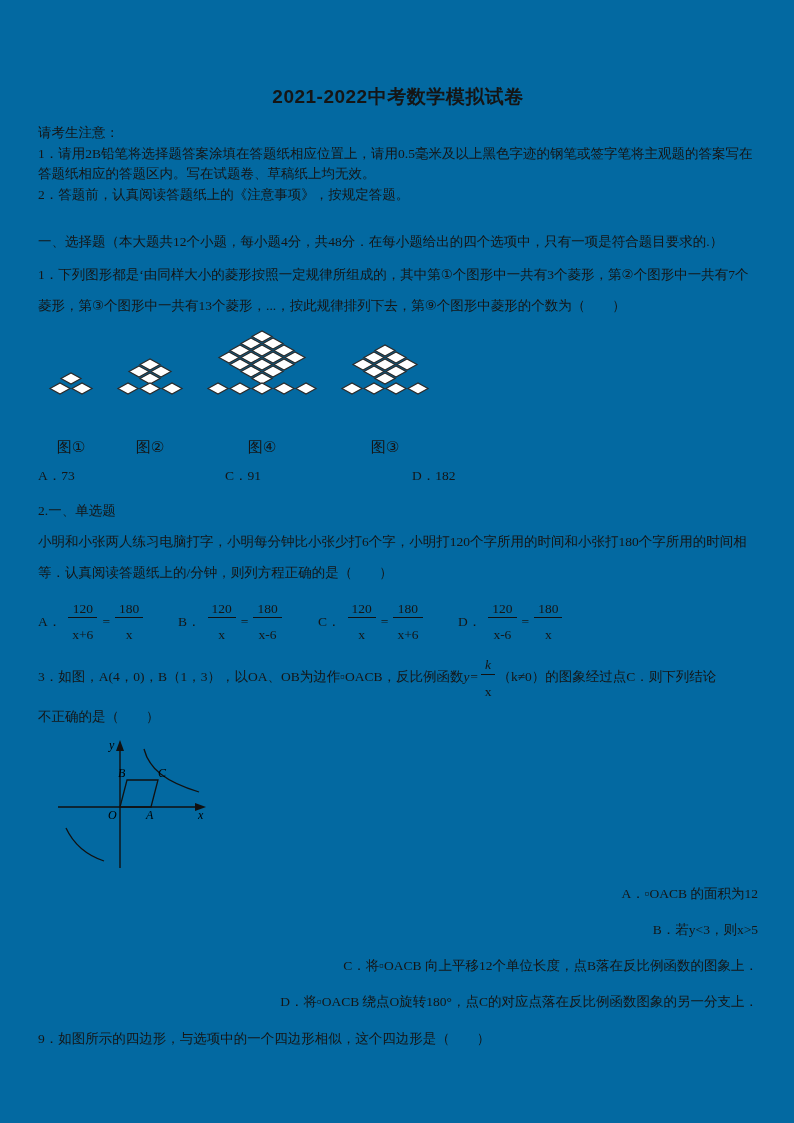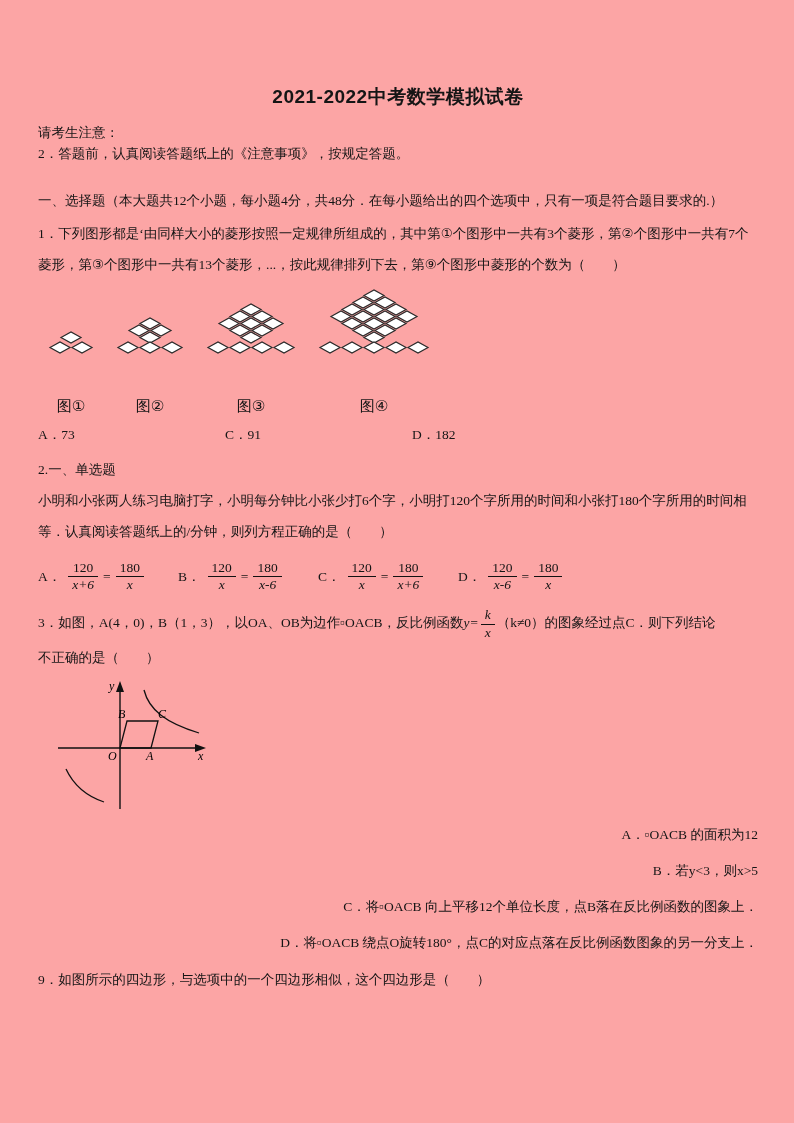--- a/index.html
+++ b/index.html
@@ -1,18 +1,18 @@
 <!DOCTYPE html>
 <html><head>
 <meta charset="utf-8">
 <style>
   html,body{margin:0;padding:0;background:#e8e8e8;}
   .page{
     width:794px;height:1123px;box-sizing:border-box;
-    margin:0 auto;background:#fca5a5;color:#151515;
+    margin:0 auto;background:#0369a1;color:#151515;
     padding:84px 36px 0 38px;overflow:hidden;position:relative;
     font-family:"Liberation Serif","DejaVu Serif","DejaVu Sans",serif;
     font-size:13.5px;
   }
   .title{
     text-align:center;font-weight:bold;font-size:19px;margin:0 0 13px 0;
     font-family:"Liberation Sans","DejaVu Sans",sans-serif;letter-spacing:.5px;
   }
   .notice p{margin:0;line-height:20.5px;}
   .sec-heading{margin:24px 0 0 0;line-height:26px;}
@@ -22,41 +22,42 @@
   .fig .cap{font-size:15px;margin-top:3px;line-height:18px;}
   .optrow{display:flex;margin:10px 0 0 0;line-height:20px;}
   .optrow span{width:187px;}
   .optrow span:last-child{width:auto;}
   .q2-heading{margin:14px 0 0 0;line-height:22px;}
   .fracrow{display:flex;align-items:center;margin:14px 0 2px 0;}
   .fracopt{width:140px;display:flex;align-items:center;}
   .floptlabel{margin-right:7px;}
   .frac{display:inline-block;text-align:center;vertical-align:middle;}
   .frac .fnum{display:block;padding:0 4px 1px;line-height:1.05;}
-  .frac .fden{display:block;border-top:1.3px solid #111;padding:1px 4px 0;line-height:1.05;font-style:italic;}
+  .frac .fden{display:block;border-top:1.3px solid #111;padding:10px 4px 0;line-height:1.05;}
   .frac.kfrac .fnum{font-style:italic;}
   .eq{margin:0 5px;}
   .q3p{margin:16px 0 0 0;line-height:26px;}
   .q3p .frac{margin:0 2px;}
   .varit{font-style:italic;}
   .q3line2{margin:6px 0 0 0;line-height:24px;}
   .graphwrap{margin:6px 0 4px 10px;}
   .q3opts p{margin:0 0 15px 0;line-height:21px;text-align:right;}
   .q4-text{margin:6px 0 0 0;line-height:24px;}
   svg text{font-family:"Liberation Serif","DejaVu Serif",serif;}
 </style>
 </head>
 <body>
 
 <div class="page">
 
   <h1 class="title">2021-2022中考数学模拟试卷</h1>
 
   <div class="notice">
     <p>请考生注意：</p>
+    <p>1．请用2B铅笔将选择题答案涂填在答题纸相应位置上，请用0.5毫米及以上黑色字迹的钢笔或签字笔将主观题的答案写在答题纸相应的答题区内。写在试题卷、草稿纸上均无效。</p>
     <p>2．答题前，认真阅读答题纸上的《注意事项》，按规定答题。</p>
   </div>
 
   <p class="sec-heading">一、选择题（本大题共12个小题，每小题4分，共48分．在每小题给出的四个选项中，只有一项是符合题目要求的.）</p>
 
   <p class="q-text">1．下列图形都是‘由同样大小的菱形按照一定规律所组成的，其中第①个图形中一共有3个菱形，第②个图形中一共有7个菱形，第③个图形中一共有13个菱形，...，按此规律排列下去，第⑨个图形中菱形的个数为（　　）</p>
 
   <div class="figs">
     <div class="fig">
       <svg viewBox="-23 -7.5 46 25" width="46" height="25">
@@ -70,38 +71,20 @@
       <svg viewBox="-34 -7.5 68 39" width="68" height="39">
           <polygon points="-10,0 0,-5.5 10,0 0,5.5" fill="#fff" stroke="#2b2b2b" stroke-width="1.2"></polygon>
           <polygon points="-21,7 -11,1.5 -1,7 -11,12.5" fill="#fff" stroke="#2b2b2b" stroke-width="1.2"></polygon>
           <polygon points="1,7 11,1.5 21,7 11,12.5" fill="#fff" stroke="#2b2b2b" stroke-width="1.2"></polygon>
           <polygon points="-10,14 0,8.5 10,14 0,19.5" fill="#fff" stroke="#2b2b2b" stroke-width="1.2"></polygon>
           <polygon points="-32,24 -22,18.5 -12,24 -22,29.5" fill="#fff" stroke="#2b2b2b" stroke-width="1.2"></polygon>
           <polygon points="-10,24 0,18.5 10,24 0,29.5" fill="#fff" stroke="#2b2b2b" stroke-width="1.2"></polygon>
           <polygon points="12,24 22,18.5 32,24 22,29.5" fill="#fff" stroke="#2b2b2b" stroke-width="1.2"></polygon>
         </svg>
       <div class="cap">图②</div>
-    </div>
-    <div class="fig">
-      <svg viewBox="-45 -7.5 90 53" width="90" height="53">
-          <polygon points="-10,0 0,-5.5 10,0 0,5.5" fill="#fff" stroke="#2b2b2b" stroke-width="1.2"></polygon>
-          <polygon points="-21,7 -11,1.5 -1,7 -11,12.5" fill="#fff" stroke="#2b2b2b" stroke-width="1.2"></polygon>
-          <polygon points="-32,14 -22,8.5 -12,14 -22,19.5" fill="#fff" stroke="#2b2b2b" stroke-width="1.2"></polygon>
-          <polygon points="1,7 11,1.5 21,7 11,12.5" fill="#fff" stroke="#2b2b2b" stroke-width="1.2"></polygon>
-          <polygon points="-10,14 0,8.5 10,14 0,19.5" fill="#fff" stroke="#2b2b2b" stroke-width="1.2"></polygon>
-          <polygon points="-21,21 -11,15.5 -1,21 -11,26.5" fill="#fff" stroke="#2b2b2b" stroke-width="1.2"></polygon>
-          <polygon points="12,14 22,8.5 32,14 22,19.5" fill="#fff" stroke="#2b2b2b" stroke-width="1.2"></polygon>
-          <polygon points="1,21 11,15.5 21,21 11,26.5" fill="#fff" stroke="#2b2b2b" stroke-width="1.2"></polygon>
-          <polygon points="-10,28 0,22.5 10,28 0,33.5" fill="#fff" stroke="#2b2b2b" stroke-width="1.2"></polygon>
-          <polygon points="-43,38 -33,32.5 -23,38 -33,43.5" fill="#fff" stroke="#2b2b2b" stroke-width="1.2"></polygon>
-          <polygon points="-21,38 -11,32.5 -1,38 -11,43.5" fill="#fff" stroke="#2b2b2b" stroke-width="1.2"></polygon>
-          <polygon points="1,38 11,32.5 21,38 11,43.5" fill="#fff" stroke="#2b2b2b" stroke-width="1.2"></polygon>
-          <polygon points="23,38 33,32.5 43,38 33,43.5" fill="#fff" stroke="#2b2b2b" stroke-width="1.2"></polygon>
-        </svg>
-      <div class="cap">图③</div>
     </div>
     <div class="fig">
       <svg viewBox="-56 -7.5 112 67" width="112" height="67">
           <polygon points="-10,0 0,-5.5 10,0 0,5.5" fill="#fff" stroke="#2b2b2b" stroke-width="1.2"></polygon>
           <polygon points="-21,7 -11,1.5 -1,7 -11,12.5" fill="#fff" stroke="#2b2b2b" stroke-width="1.2"></polygon>
           <polygon points="-32,14 -22,8.5 -12,14 -22,19.5" fill="#fff" stroke="#2b2b2b" stroke-width="1.2"></polygon>
           <polygon points="-43,21 -33,15.5 -23,21 -33,26.5" fill="#fff" stroke="#2b2b2b" stroke-width="1.2"></polygon>
           <polygon points="1,7 11,1.5 21,7 11,12.5" fill="#fff" stroke="#2b2b2b" stroke-width="1.2"></polygon>
           <polygon points="-10,14 0,8.5 10,14 0,19.5" fill="#fff" stroke="#2b2b2b" stroke-width="1.2"></polygon>
           <polygon points="-21,21 -11,15.5 -1,21 -11,26.5" fill="#fff" stroke="#2b2b2b" stroke-width="1.2"></polygon>
@@ -115,20 +98,38 @@
           <polygon points="1,35 11,29.5 21,35 11,40.5" fill="#fff" stroke="#2b2b2b" stroke-width="1.2"></polygon>
           <polygon points="-10,42 0,36.5 10,42 0,47.5" fill="#fff" stroke="#2b2b2b" stroke-width="1.2"></polygon>
           <polygon points="-54,52 -44,46.5 -34,52 -44,57.5" fill="#fff" stroke="#2b2b2b" stroke-width="1.2"></polygon>
           <polygon points="-32,52 -22,46.5 -12,52 -22,57.5" fill="#fff" stroke="#2b2b2b" stroke-width="1.2"></polygon>
           <polygon points="-10,52 0,46.5 10,52 0,57.5" fill="#fff" stroke="#2b2b2b" stroke-width="1.2"></polygon>
           <polygon points="12,52 22,46.5 32,52 22,57.5" fill="#fff" stroke="#2b2b2b" stroke-width="1.2"></polygon>
           <polygon points="34,52 44,46.5 54,52 44,57.5" fill="#fff" stroke="#2b2b2b" stroke-width="1.2"></polygon>
         </svg>
       <div class="cap">图④</div>
     </div>
+    <div class="fig">
+      <svg viewBox="-45 -7.5 90 53" width="90" height="53">
+          <polygon points="-10,0 0,-5.5 10,0 0,5.5" fill="#fff" stroke="#2b2b2b" stroke-width="1.2"></polygon>
+          <polygon points="-21,7 -11,1.5 -1,7 -11,12.5" fill="#fff" stroke="#2b2b2b" stroke-width="1.2"></polygon>
+          <polygon points="-32,14 -22,8.5 -12,14 -22,19.5" fill="#fff" stroke="#2b2b2b" stroke-width="1.2"></polygon>
+          <polygon points="1,7 11,1.5 21,7 11,12.5" fill="#fff" stroke="#2b2b2b" stroke-width="1.2"></polygon>
+          <polygon points="-10,14 0,8.5 10,14 0,19.5" fill="#fff" stroke="#2b2b2b" stroke-width="1.2"></polygon>
+          <polygon points="-21,21 -11,15.5 -1,21 -11,26.5" fill="#fff" stroke="#2b2b2b" stroke-width="1.2"></polygon>
+          <polygon points="12,14 22,8.5 32,14 22,19.5" fill="#fff" stroke="#2b2b2b" stroke-width="1.2"></polygon>
+          <polygon points="1,21 11,15.5 21,21 11,26.5" fill="#fff" stroke="#2b2b2b" stroke-width="1.2"></polygon>
+          <polygon points="-10,28 0,22.5 10,28 0,33.5" fill="#fff" stroke="#2b2b2b" stroke-width="1.2"></polygon>
+          <polygon points="-43,38 -33,32.5 -23,38 -33,43.5" fill="#fff" stroke="#2b2b2b" stroke-width="1.2"></polygon>
+          <polygon points="-21,38 -11,32.5 -1,38 -11,43.5" fill="#fff" stroke="#2b2b2b" stroke-width="1.2"></polygon>
+          <polygon points="1,38 11,32.5 21,38 11,43.5" fill="#fff" stroke="#2b2b2b" stroke-width="1.2"></polygon>
+          <polygon points="23,38 33,32.5 43,38 33,43.5" fill="#fff" stroke="#2b2b2b" stroke-width="1.2"></polygon>
+        </svg>
+      <div class="cap">图③</div>
+    </div>
   </div>
 
   <div class="optrow">
     <span>A．73</span>
     <span>C．91</span>
     <span>D．182</span>
   </div>
 
   <p class="q2-heading">2.一、单选题</p>
   <p class="q-text">小明和小张两人练习电脑打字，小明每分钟比小张少打6个字，小明打120个字所用的时间和小张打180个字所用的时间相等．认真阅读答题纸上的/分钟，则列方程正确的是（　　）</p>

